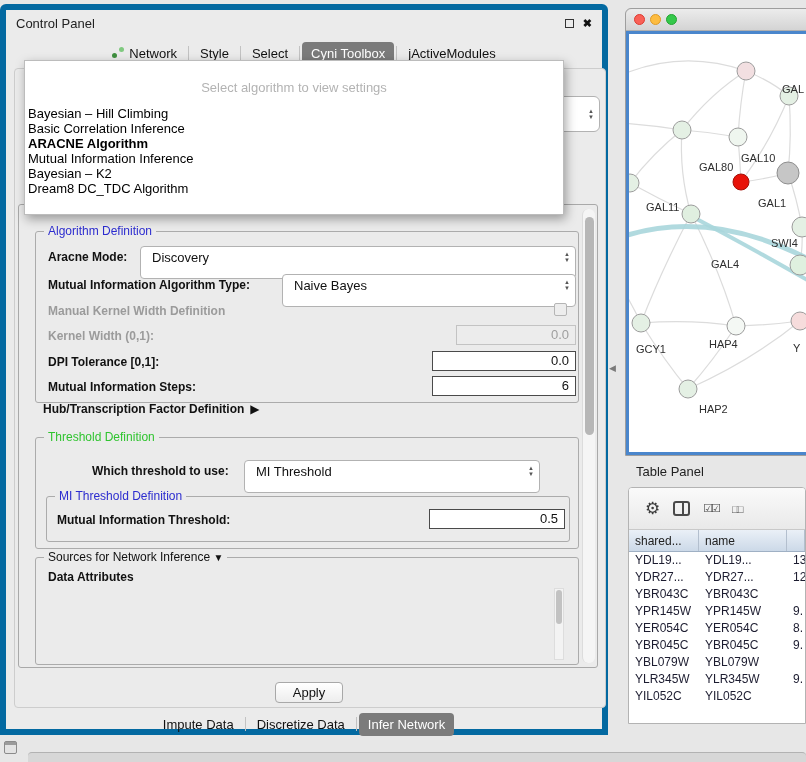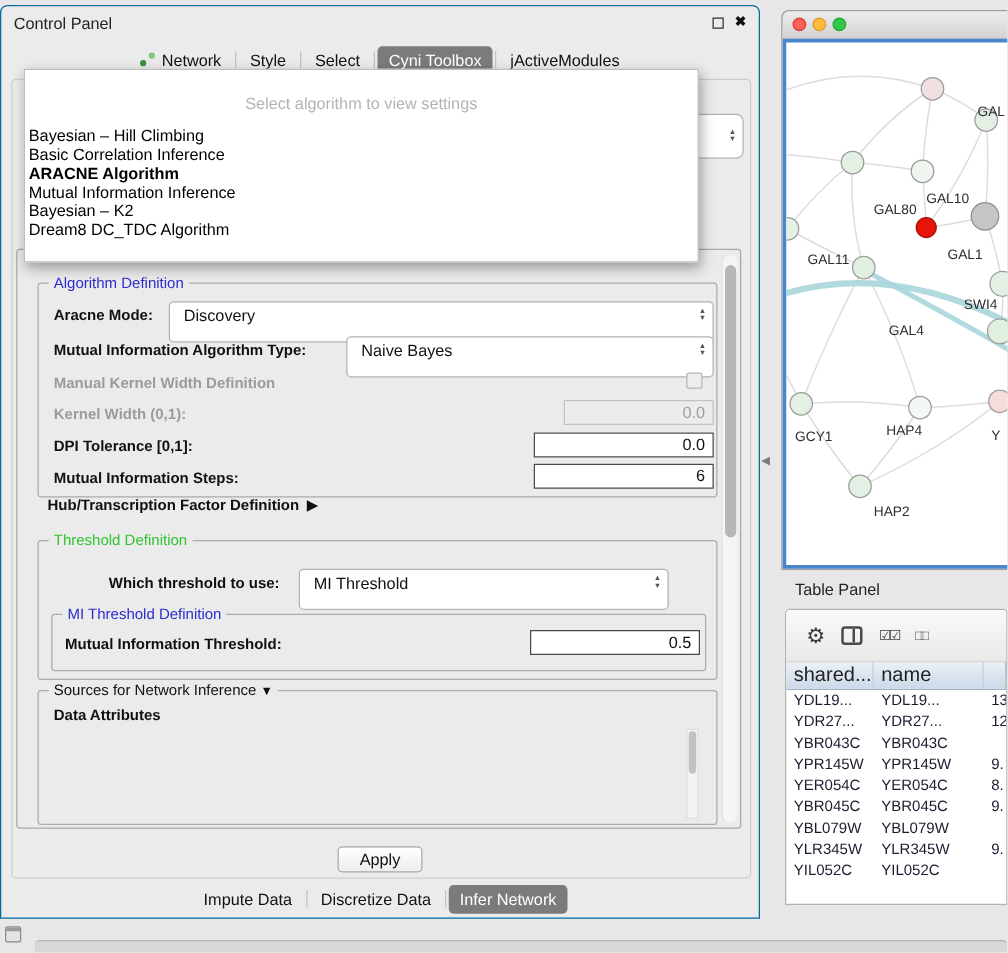--- a/index.html
+++ b/index.html
@@ -1,20 +1,20 @@
 <!DOCTYPE html>
 <html><head>
 <meta charset="utf-8">
 <style>
 *{margin:0;padding:0;box-sizing:border-box;}
 html,body{background:#e7e7e7;}
 #root{position:relative;width:806px;height:762px;background:#e7e7e7;font-family:"Liberation Sans",sans-serif;overflow:hidden;}
 
 
-#control-panel{position:absolute;left:0;top:4px;width:608px;height:731px;background:#ebebeb;border:1px solid #0369a1;border-radius:6px 6px 0 0;}
+#control-panel{position:absolute;left:0;top:4px;width:608px;height:731px;background:#ebebeb;border:6px solid #0369a1;border-radius:6px 6px 0 0;}
 .cp-titlebar{height:26px;display:flex;align-items:center;padding:0 10px;}
 .cp-title{font-size:13px;color:#222;}
 .cp-winbtns{margin-left:auto;display:flex;align-items:center;gap:9px;}
 .btn-float{width:9px;height:9px;border:1.5px solid #333;display:inline-block;background:transparent;}
 .btn-close{font-size:11px;font-weight:bold;color:#111;line-height:11px;}
 .cp-tabbar{position:absolute;left:0;top:30px;width:100%;height:26px;display:flex;justify-content:center;align-items:center;font-size:13px;}
 .cp-tab{display:flex;align-items:center;gap:5px;padding:4px 9px;border-radius:4px;color:#111;white-space:nowrap;}
 .cp-tab.selected{background:#7b7b7b;color:#fff;}
 .cp-sep{width:1px;height:14px;background:#c2c2c2;margin:0 2px;}
 .net-icon{position:relative;width:12px;height:12px;display:inline-block;}
@@ -79,21 +79,21 @@
 
 #table-title{position:absolute;left:636px;top:464px;font-size:13px;color:#222;}
 #table-window{position:absolute;left:628px;top:487px;width:178px;height:237px;background:#fff;border:1px solid #b3b3b3;border-radius:4px 4px 0 0;overflow:hidden;}
 .tp-toolbar{height:42px;background:linear-gradient(#fafafa,#e9e9e9);border-bottom:1px solid #c9c9c9;display:flex;align-items:center;gap:13px;padding-left:16px;}
 .tp-icon.gear{font-size:17px;color:#3c3c3c;line-height:17px;}
 .colicon{width:17px;height:15px;border:2px solid #4a4a4a;border-radius:3px;position:relative;display:inline-block;}
 .colbar{position:absolute;left:50%;top:0;bottom:0;width:2px;background:#4a4a4a;display:block;}
 .checks{font-size:11px;color:#3f3f3f;letter-spacing:-2px;}
 .checks.empty{color:#5a5a5a;}
 .tp-header{display:flex;height:22px;border-bottom:1px solid #9fb0c4;}
-.th{background:linear-gradient(#eaf0f7,#ccd9e8);border-right:1px solid #b3bfce;font-size:16px;color:#222;line-height:22px;padding-left:6px;overflow:hidden;white-space:nowrap;}
+.th{background:linear-gradient(#eaf0f7,#ccd9e8);border-right:1px solid #b3bfce;font-size:12px;color:#222;line-height:22px;padding-left:6px;overflow:hidden;white-space:nowrap;}
 .th.c0{width:70px;}.th.c1{width:88px;}.th.c2{flex:1;}
 .tp-body{position:absolute;top:64px;left:0;right:0;bottom:0;overflow:hidden;}
 .tr{display:flex;height:17px;}
 .td{font-size:12px;color:#1c1c30;line-height:17px;padding-left:6px;overflow:hidden;white-space:nowrap;}
 .td.c0{width:70px;}.td.c1{width:88px;}.td.c2{flex:1;}
 
 
 #mini-icon{position:absolute;left:4px;top:741px;width:13px;height:13px;border:1px solid #8b8b8b;background:#e3e3e3;border-radius:2px;}
 #mini-icon::after{content:"";position:absolute;left:0;right:0;top:0;height:3px;background:#9b9b9b;}
 #bottom-strip{position:absolute;left:28px;top:752px;width:778px;height:10px;background:#d7d7d7;border-top:1px solid #b2b2b2;border-radius:4px 4px 0 0;}

